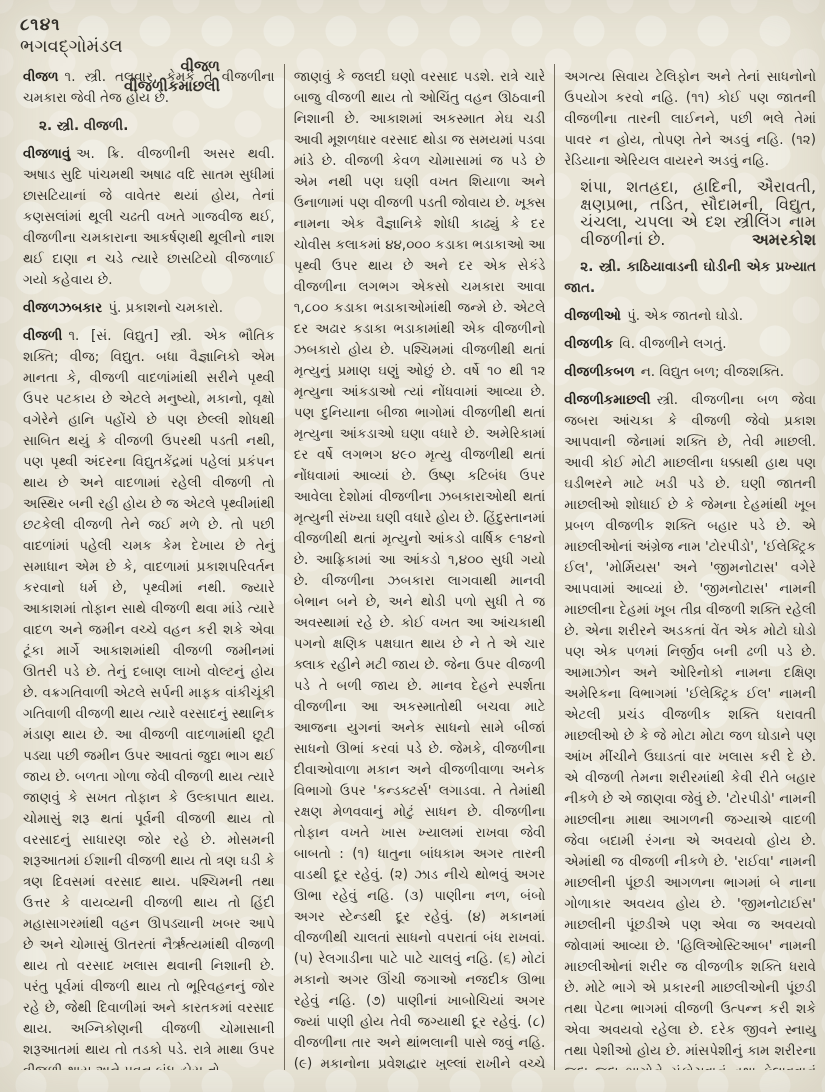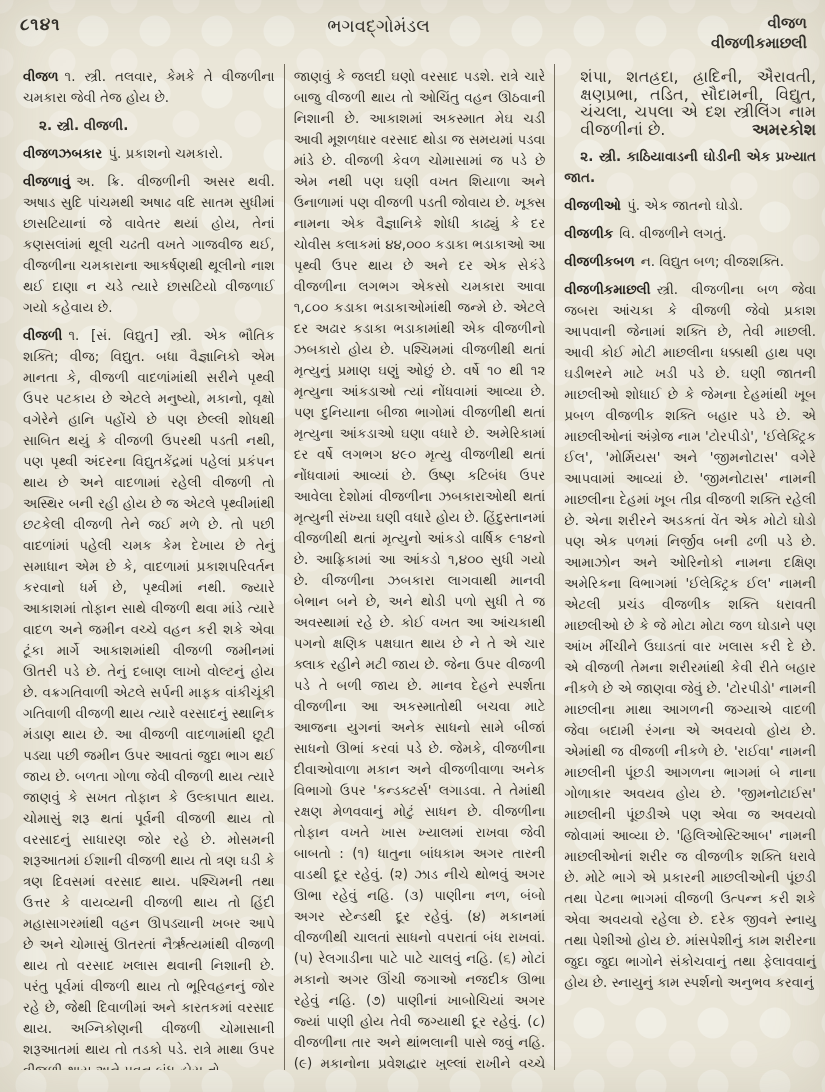--- a/index.html
+++ b/index.html
@@ -11,21 +11,21 @@
       radial-gradient(circle, rgba(255,255,255,0.30) 15px, rgba(255,255,255,0) 16px),
       radial-gradient(circle, rgba(255,255,255,0.22) 13px, rgba(255,255,255,0) 14px);
     background-size:62px 62px,62px 62px;
     background-position:0 0,31px 31px;
     color:#33302a;
   }
   .page{width:825px;height:1092px;box-sizing:border-box;position:relative;
     box-shadow:inset 0 0 60px rgba(120,110,85,0.18);}
   
   .hdr{display:flex;align-items:flex-start;box-sizing:border-box;
-    padding:14px 18px 2px 20px;height:60px;}
+    padding:14px 18px 2px 20px;height:60px;flex-direction:column;}
   .hdr .pgnum{width:130px;font-size:17px;font-weight:700;letter-spacing:1px;}
   .hdr .title{flex:1;text-align:center;font-size:18px;font-weight:400;padding-top:1px;}
   .hdr .guide{width:200px;text-align:right;font-weight:700;line-height:1.3;}
   .hdr .guide .g1{font-size:15px;}
   .hdr .guide .g2{font-size:15px;}
   
   .cols{display:flex;box-sizing:border-box;padding:4px 0 0 14px;height:1010px;overflow:hidden;}
   .col{flex:1 1 0;box-sizing:border-box;padding:2px 9px 0 9px;overflow:hidden;
     font-size:13.5px;line-height:21px;text-align:justify;}
   .col + .col{border-left:1px solid rgba(85,78,62,0.8);}
@@ -54,37 +54,40 @@
   <main class="cols">
 
     <section class="col">
       <p class="entry">
         <span class="hw">વીજળ</span><span>૧. સ્ત્રી. તલવાર, કેમકે તે વીજળીના ચમકારા જેવી તેજ હોય છે.</span>
       </p>
       <p class="sense">
         <span>૨. સ્ત્રી. વીજળી.</span>
       </p>
       <p class="entry">
-        <span class="hw">વીજળઝબકાર</span><span>પું. પ્રકાશનો ચમકારો.</span>
+        <span class="hw">વીજળાવું</span><span>અ. ક્રિ. વીજળીની અસર થવી. અષાડ સુદિ પાંચમથી અષાઢ વદિ સાતમ સુધીમાં છાસટિયાનાં જે વાવેતર થયાં હોય, તેનાં કણસલાંમાં થૂલી ચઢતી વખતે ગાજવીજ થઈ, વીજળીના ચમકારાના આકર્ષણથી થૂલીનો નાશ થઈ દાણા ન ચડે ત્યારે છાસટિયો વીજળાઈ ગયો કહેવાય છે.</span>
       </p>
       <p class="entry">
-        <span class="hw">વીજળાવું</span><span>અ. ક્રિ. વીજળીની અસર થવી. અષાડ સુદિ પાંચમથી અષાઢ વદિ સાતમ સુધીમાં છાસટિયાનાં જે વાવેતર થયાં હોય, તેનાં કણસલાંમાં થૂલી ચઢતી વખતે ગાજવીજ થઈ, વીજળીના ચમકારાના આકર્ષણથી થૂલીનો નાશ થઈ દાણા ન ચડે ત્યારે છાસટિયો વીજળાઈ ગયો કહેવાય છે.</span>
+        <span class="hw">વીજળઝબકાર</span><span>પું. પ્રકાશનો ચમકારો.</span>
       </p>
       <p class="entry">
         <span class="hw">વીજળી</span><span>૧. [સં. વિદ્યુત] સ્ત્રી. એક ભૌતિક શક્તિ; વીજ; વિદ્યુત. બધા વૈજ્ઞાનિકો એમ માનતા કે, વીજળી વાદળાંમાંથી સરીને પૃથ્વી ઉપર પટકાય છે એટલે મનુષ્યો, મકાનો, વૃક્ષો વગેરેને હાનિ પહોંચે છે પણ છેલ્લી શોધથી સાબિત થયું કે વીજળી ઉપરથી પડતી નથી, પણ પૃથ્વી અંદરના વિદ્યુતકેંદ્રમાં પહેલાં પ્રકંપન થાય છે અને વાદળામાં રહેલી વીજળી તો અસ્થિર બની રહી હોય છે જ એટલે પૃથ્વીમાંથી છટકેલી વીજળી તેને જઈ મળે છે. તો પછી વાદળાંમાં પહેલી ચમક કેમ દેખાય છે તેનું સમાધાન એમ છે કે, વાદળામાં પ્રકાશપરિવર્તન કરવાનો ધર્મ છે, પૃથ્વીમાં નથી. જ્યારે આકાશમાં તોફાન સાથે વીજળી થવા માંડે ત્યારે વાદળ અને જમીન વચ્ચે વહન કરી શકે એવા ટૂંકા માર્ગે આકાશમાંથી વીજળી જમીનમાં ઊતરી પડે છે. તેનું દબાણ લાખો વોલ્ટનું હોય છે. વક્રગતિવાળી એટલે સર્પની માફક વાંકીચૂંકી ગતિવાળી વીજળી થાય ત્યારે વરસાદનું સ્થાનિક મંડાણ થાય છે. આ વીજળી વાદળામાંથી છૂટી પડ્યા પછી જમીન ઉપર આવતાં જુદા ભાગ થઈ જાય છે. બળતા ગોળા જેવી વીજળી થાય ત્યારે જાણવું કે સખત તોફાન કે ઉલ્કાપાત થાય. ચોમાસું શરૂ થતાં પૂર્વની વીજળી થાય તો વરસાદનું સાધારણ જોર રહે છે. મોસમની શરૂઆતમાં ઈશાની વીજળી થાય તો ત્રણ ઘડી કે ત્રણ દિવસમાં વરસાદ થાય. પશ્ચિમની તથા ઉત્તર કે વાયવ્યની વીજળી થાય તો હિંદી મહાસાગરમાંથી વહન ઊપડ્યાની ખબર આપે છે અને ચોમાસું ઊતરતાં નૈર્ઋત્યમાંથી વીજળી થાય તો વરસાદ ખલાસ થવાની નિશાની છે. પરંતુ પૂર્વમાં વીજળી થાય તો ભૂરિવહનનું જોર રહે છે, જેથી દિવાળીમાં અને કારતકમાં વરસાદ થાય. અગ્નિકોણની વીજળી ચોમાસાની શરૂઆતમાં થાય તો તડકો પડે. રાત્રે માથા ઉપર વીજળી થાય અને પવન બંધ હોય તો</span>
       </p>
     </section>
 
     <section class="col">
       <p class="cont">
         <span>જાણવું કે જલદી ઘણો વરસાદ પડશે. રાત્રે ચારે બાજુ વીજળી થાય તો ઓચિંતુ વહન ઊઠવાની નિશાની છે. આકાશમાં અકસ્માત મેઘ ચડી આવી મૂશળધાર વરસાદ થોડા જ સમયમાં પડવા માંડે છે. વીજળી કેવળ ચોમાસામાં જ પડે છે એમ નથી પણ ઘણી વખત શિયાળા અને ઉનાળામાં પણ વીજળી પડતી જોવાય છે. ખૂક્સ નામના એક વૈજ્ઞાનિકે શોધી કાઢ્યું કે દર ચોવીસ કલાકમાં ૪૪,૦૦૦ કડાકા ભડાકાઓ આ પૃથ્વી ઉપર થાય છે અને દર એક સેકંડે વીજળીના લગભગ એકસો ચમકારા આવા ૧,૮૦૦ કડાકા ભડાકાઓમાંથી જન્મે છે. એટલે દર અઢાર કડાકા ભડાકામાંથી એક વીજળીનો ઝબકારો હોય છે. પશ્ચિમમાં વીજળીથી થતાં મૃત્યુનું પ્રમાણ ઘણું ઓછું છે. વર્ષે ૧૦ થી ૧૨ મૃત્યુના આંકડાઓ ત્યાં નોંધવામાં આવ્યા છે. પણ દુનિયાના બીજા ભાગોમાં વીજળીથી થતાં મૃત્યુના આંકડાઓ ઘણા વધારે છે. અમેરિકામાં દર વર્ષે લગભગ ૪૯૦ મૃત્યુ વીજળીથી થતાં નોંધવામાં આવ્યાં છે. ઉષ્ણ કટિબંધ ઉપર આવેલા દેશોમાં વીજળીના ઝબકારાઓથી થતાં મૃત્યુની સંખ્યા ઘણી વધારે હોય છે. હિંદુસ્તાનમાં વીજળીથી થતાં મૃત્યુનો આંકડો વાર્ષિક ૯૧૪નો છે. આફ્રિકામાં આ આંકડો ૧,૪૦૦ સુધી ગયો છે. વીજળીના ઝબકારા લાગવાથી માનવી બેભાન બને છે, અને થોડી પળો સુધી તે જ અવસ્થામાં રહે છે. કોઈ વખત આ આંચકાથી પગનો ક્ષણિક પક્ષઘાત થાય છે ને તે એ ચાર ક્લાક રહીને મટી જાય છે. જેના ઉપર વીજળી પડે તે બળી જાય છે. માનવ દેહને સ્પર્શતા વીજળીના આ અકસ્માતોથી બચવા માટે આજના યુગનાં અનેક સાધનો સામે બીજાં સાધનો ઊભાં કરવાં પડે છે. જેમકે, વીજળીના દીવાઓવાળા મકાન અને વીજળીવાળા અનેક વિભાગો ઉપર 'કન્ડક્ટર્સ' લગાડવા. તે તેમાંથી રક્ષણ મેળવવાનું મોટું સાધન છે. વીજળીના તોફાન વખતે ખાસ ખ્યાલમાં રાખવા જેવી બાબતો : (૧) ધાતુના બાંધકામ અગર તારની વાડથી દૂર રહેવું. (૨) ઝાડ નીચે થોભવું અગર ઊભા રહેવું નહિ. (૩) પાણીના નળ, બંબો અગર સ્ટેન્ડથી દૂર રહેવું. (૪) મકાનમાં વીજળીથી ચાલતાં સાધનો વપરાતાં બંધ રાખવાં. (૫) રેલગાડીના પાટે પાટે ચાલવું નહિ. (૬) મોટાં મકાનો અગર ઊંચી જગાઓ નજદીક ઊભા રહેવું નહિ. (૭) પાણીનાં ખાબોચિયાં અગર જ્યાં પાણી હોય તેવી જગ્યાથી દૂર રહેવું. (૮) વીજળીના તાર અને થાંભલાની પાસે જવું નહિ. (૯) મકાનોના પ્રવેશદ્વાર ખુલ્લાં રાખીને વચ્ચે ઊભા રહેવું નહિ. (૧૦) ખાસ</span>
       </p>
     </section>
 
     <section class="col">
+      <p class="cont">
+        <span>અગત્ય સિવાય ટેલિફોન અને તેનાં સાધનોનો ઉપયોગ કરવો નહિ. (૧૧) કોઈ પણ જાતની વીજળીના તારની લાઈનને, પછી ભલે તેમાં પાવર ન હોય, તોપણ તેને અડવું નહિ. (૧૨) રેડિયાના એરિયલ વાયરને અડવું નહિ.</span>
+      </p>
       <div class="cite">
         <span class="ctext">શંપા, શતહ્રદા, હ્રાદિની, ઐરાવતી, ક્ષણપ્રભા, તડિત, સૌદામની, વિદ્યુત, ચંચલા, ચપલા એ દશ સ્ત્રીલિંગ નામ વીજળીનાં છે.</span>
         <span class="src">અમરકોશ</span>
       </div>
       <p class="sense">
         <span>૨. સ્ત્રી. કાઠિયાવાડની ઘોડીની એક પ્રખ્યાત જાત.</span>
       </p>
       <p class="entry">
         <span class="hw">વીજળીઓ</span><span>પું. એક જાતનો ઘોડો.</span>
       </p>

